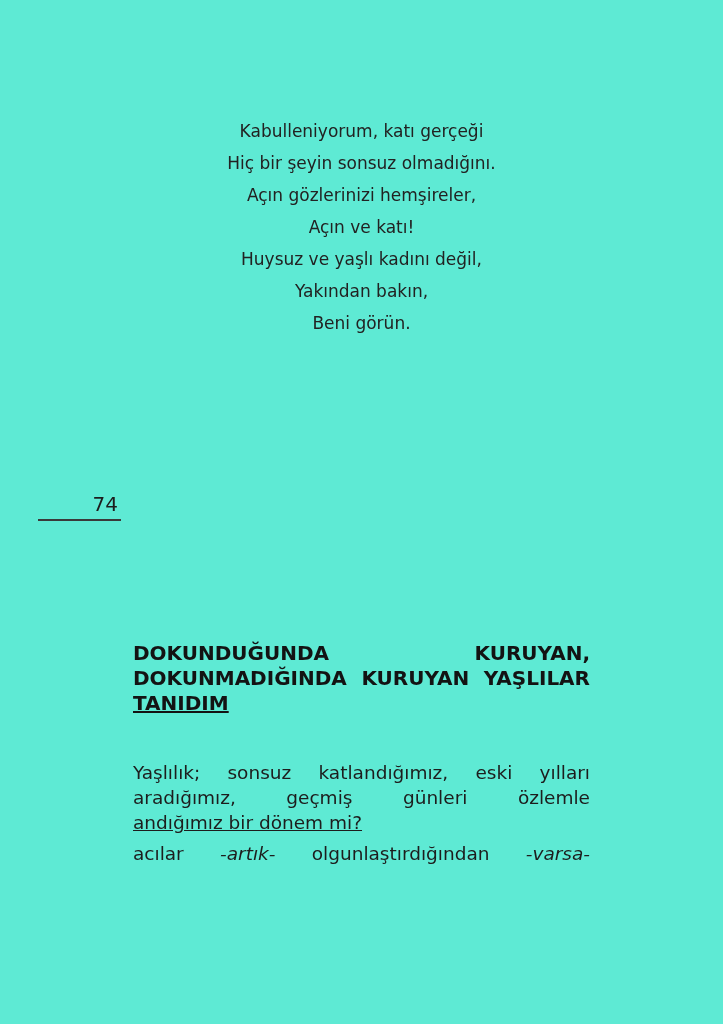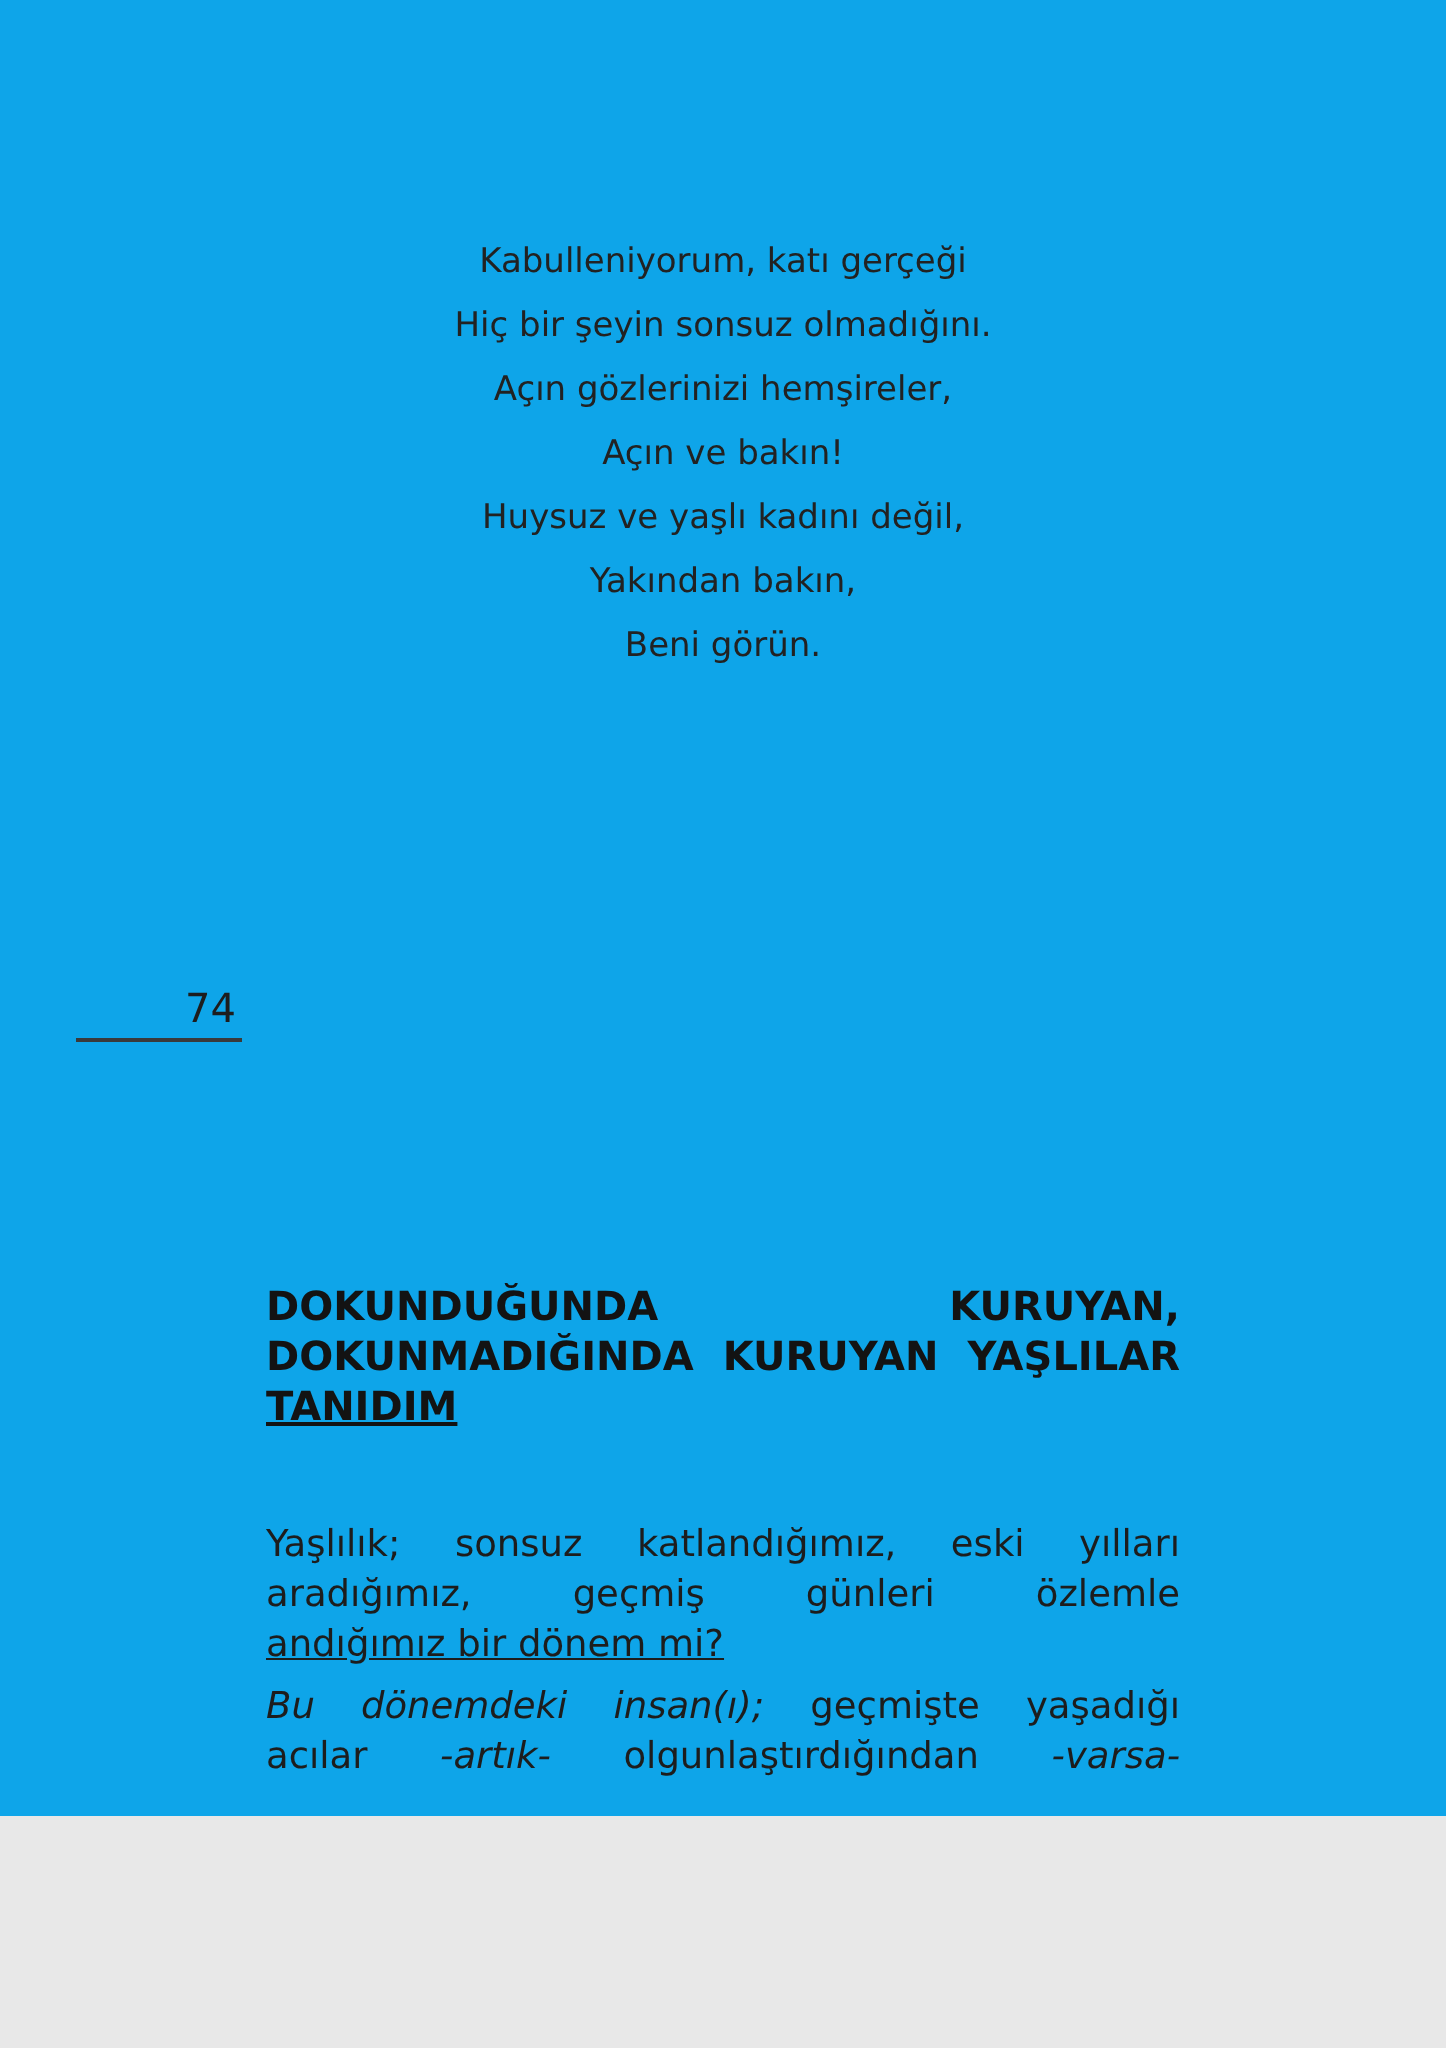--- a/index.html
+++ b/index.html
@@ -2,23 +2,23 @@
 <html><head>
 <meta charset="utf-8">
 <style>
   * { margin: 0; padding: 0; box-sizing: border-box; }
   html, body { background: #e8e8e8; }
   body { font-family: "DejaVu Sans", sans-serif; }
 
   .page {
     position: relative;
     width: 723px;
-    height: 908px;
+    height: 1024px;
     margin: 0 auto;
-    background: #0ea5e9;
+    background: #5eead4;
     color: #1d1d1d;
     overflow: hidden;
   }
 
   
   .poem {
     position: absolute;
     top: 115px;
     left: 0;
     width: 723px;
@@ -95,21 +95,21 @@
 </style>
 </head>
 <body>
 
 <div class="page">
 
   <div class="poem">
     <div>Kabulleniyorum, katı gerçeği</div>
     <div>Hiç bir şeyin sonsuz olmadığını.</div>
     <div>Açın gözlerinizi hemşireler,</div>
-    <div>Açın ve bakın!</div>
+    <div>Açın ve katı!</div>
     <div>Huysuz ve yaşlı kadını değil,</div>
     <div>Yakından bakın,</div>
     <div>Beni görün.</div>
   </div>
 
   <div class="pagenum">74</div>
   <div class="pagenum-rule"></div>
 
   <div class="heading">
     <div class="jline">DOKUNDUĞUNDA KURUYAN,</div>
@@ -117,17 +117,16 @@
     <div class="lline">TANIDIM</div>
   </div>
 
   <div class="para1">
     <div class="jline">Yaşlılık; sonsuz katlandığımız, eski yılları</div>
     <div class="jline">aradığımız, geçmiş günleri özlemle</div>
     <div class="lline">andığımız bir dönem mi?</div>
   </div>
 
   <div class="para2">
-    <div class="jline"><span class="ital">Bu dönemdeki insan(ı);</span> <span>geçmişte yaşadığı</span></div>
     <div class="jline"><span>acılar</span> <span class="ital">-artık-</span> <span>olgunlaştırdığından</span> <span class="ital">-varsa-</span></div>
   </div>
 
 </div>
 
 </body></html>

